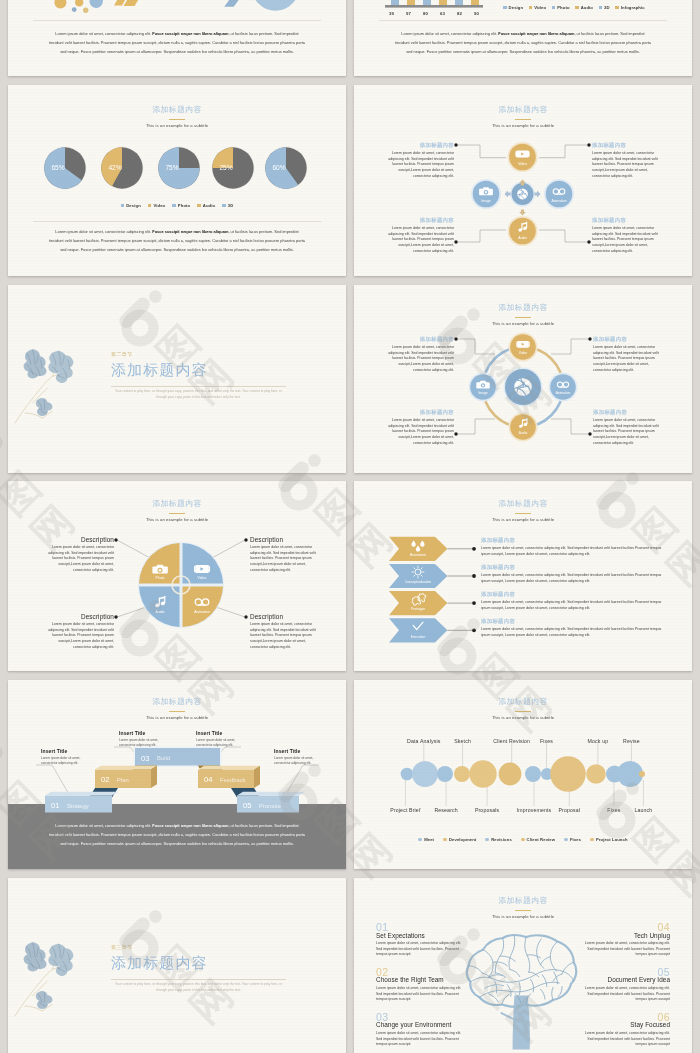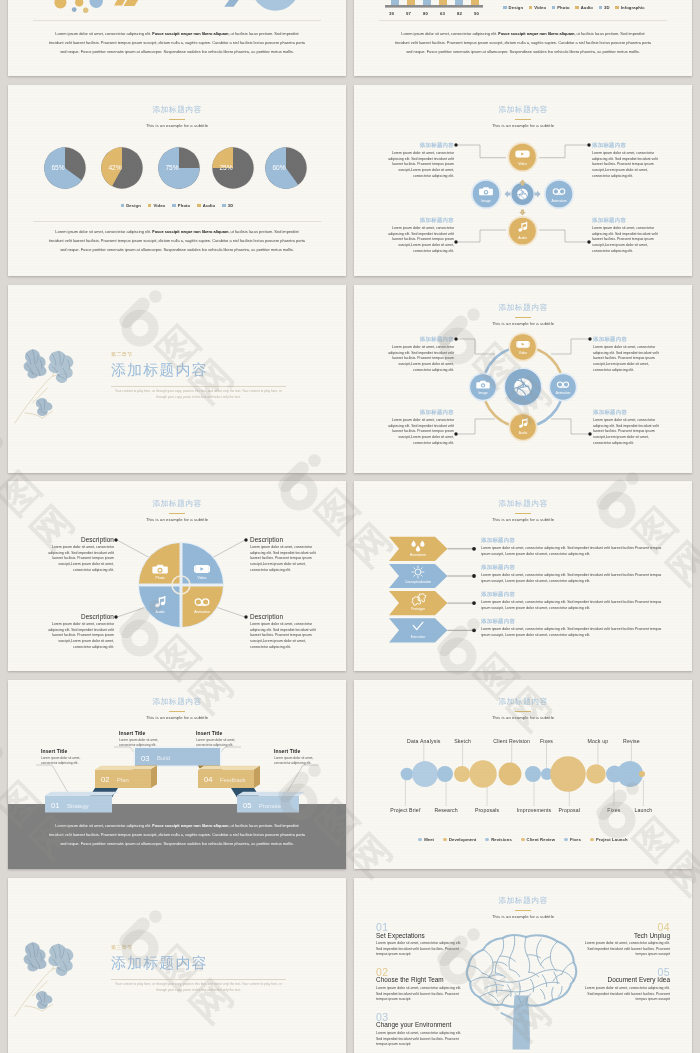--- a/index.html
+++ b/index.html
@@ -962,20 +962,25 @@
       <div class="bt-item">
         <div class="bt-num gold">04</div>
         <div class="bt-t">Tech Unplug</div>
         <div class="bt-b">Lorem ipsum dolor sit amet, consectetur adipiscing elit. Sed imperdiet tincidunt velit laoreet facilisis. Praesent tempus ipsum suscipit</div>
       </div>
       <div class="bt-item">
         <div class="bt-num">05</div>
         <div class="bt-t">Document Every Idea</div>
         <div class="bt-b">Lorem ipsum dolor sit amet, consectetur adipiscing elit. Sed imperdiet tincidunt velit laoreet facilisis. Praesent tempus ipsum suscipit</div>
       </div>
+      <div class="bt-item">
+        <div class="bt-num gold">06</div>
+        <div class="bt-t">Stay Focused</div>
+        <div class="bt-b">Lorem ipsum dolor sit amet, consectetur adipiscing elit. Sed imperdiet tincidunt velit laoreet facilisis. Praesent tempus ipsum suscipit</div>
+      </div>
     </div>
   </div>
 
 </div>
 
 <div class="wm-layer">
     <div class="wm-tile" style="left:-43px;top:745px">
       <svg class="wm-six" viewBox="0 0 44 58">
         <circle cx="37.5" cy="7.5" r="6.3" fill="rgba(150,146,140,.17)"></circle>
         <path d="M29.7 10.6 C32.4 13.3 32.4 17.7 29.7 20.4 L13.2 36.9 C10.5 39.6 6.1 39.6 3.4 36.9 C0.7 34.2 0.7 29.8 3.4 27.1 L19.9 10.6 C22.6 7.9 27 7.9 29.7 10.6 Z" fill="rgba(150,146,140,.17)"></path>

